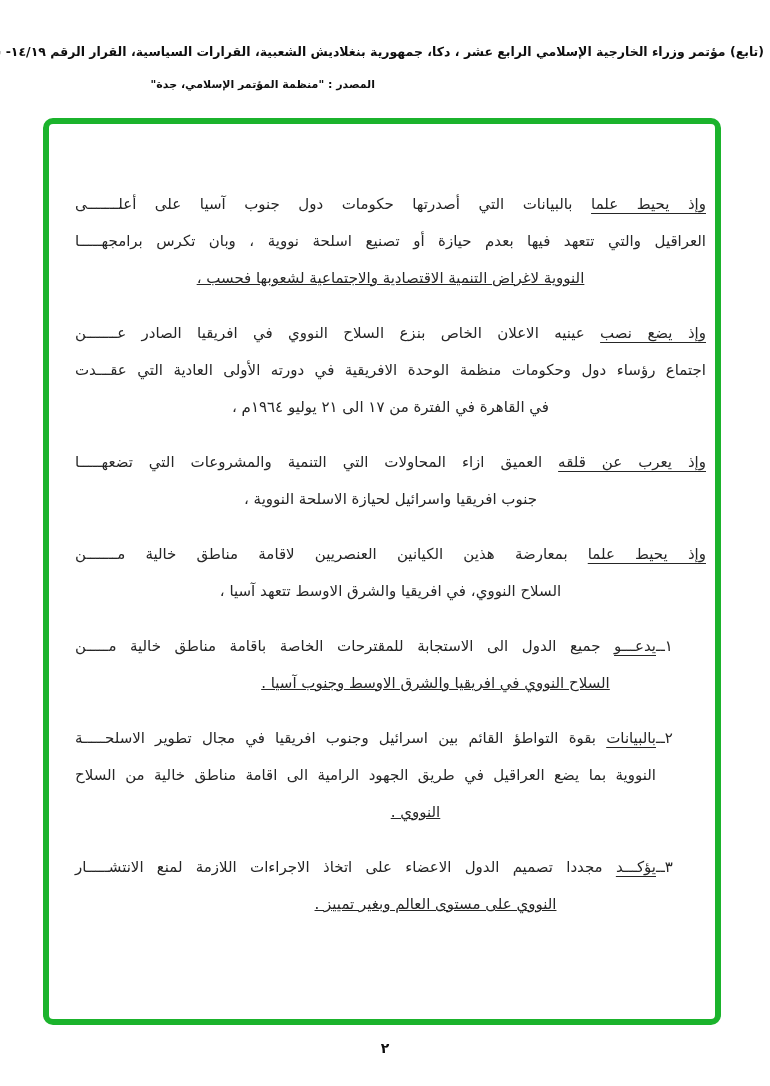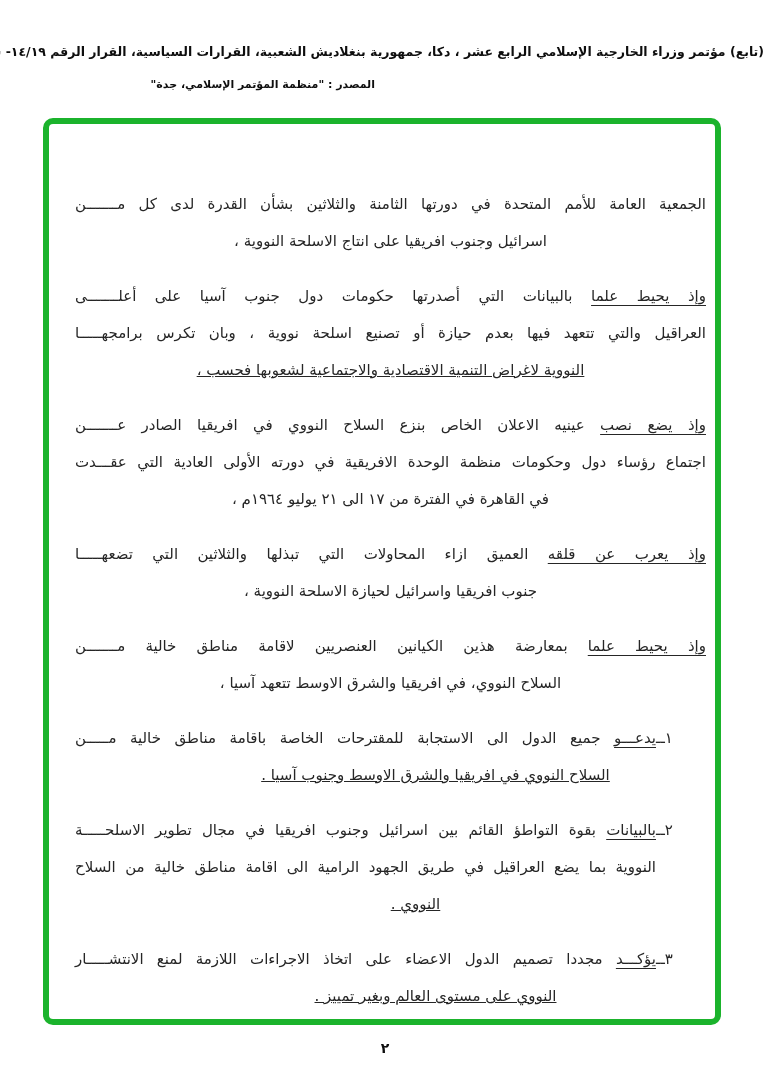--- a/index.html
+++ b/index.html
@@ -51,39 +51,35 @@
 </style>
 </head>
 <body>
 
 <div class="hdr1">(تابع) مؤتمر وزراء الخارجية الإسلامي الرابع عشر ، دكا، جمهورية بنغلاديش الشعبية، القرارات السياسية، القرار الرقم ١٤/١٩- س</div>
 <div class="hdr2">المصدر :  "منظمة المؤتمر الإسلامي، جدة"</div>
 
 <div class="frame">
   <div class="content">
 
-    <div class="para">
-      <div class="line fl">الجمعية العامة للأمم المتحدة في دورتها الثامنة والثلاثين  بشأن القدرة لدى كل مـــــــن</div>
-      <div class="line ctr">اسرائيل وجنوب افريقيا على انتاج الاسلحة النووية  ،</div>
-    </div>
 
     <div class="para">
       <div class="line fl"><span class="u">وإذ يحيط علما</span><span> بالبيانات التي أصدرتها حكومات دول جنوب آسيا على أعلـــــــى</span></div>
       <div class="line fl">العراقيل والتي تتعهد فيها بعدم حيازة أو تصنيع اسلحة نووية ، وبان تكرس برامجهـــــا</div>
       <div class="line endl">النووية لاغراض التنمية الاقتصادية والاجتماعية لشعوبها فحسب ،</div>
     </div>
 
     <div class="para">
       <div class="line fl"><span class="u">وإذ يضع نصب</span><span> عينيه الاعلان الخاص بنزع السلاح النووي في افريقيا الصادر عـــــــن</span></div>
       <div class="line fl">اجتماع رؤساء دول وحكومات منظمة الوحدة الافريقية في دورته الأولى العادية التي عقـــدت</div>
       <div class="line ctr">في القاهرة في الفترة من ١٧ الى ٢١ يوليو ١٩٦٤م  ،</div>
     </div>
 
     <div class="para">
-      <div class="line fl"><span class="u">وإذ يعرب عن قلقه</span><span> العميق ازاء المحاولات التي تبذلها والثلاثين التي تضعهـــــا</span></div>
+      <div class="line fl"><span class="u">وإذ يعرب عن قلقه</span><span> العميق ازاء المحاولات التي التنمية والمشروعات التي تضعهـــــا</span></div>
       <div class="line ctr">جنوب افريقيا واسرائيل لحيازة الاسلحة النووية  ،</div>
     </div>
 
     <div class="para">
       <div class="line fl"><span class="u">وإذ يحيط علما</span><span> بمعارضة هذين الكيانين العنصريين لاقامة مناطق خالية مـــــــن</span></div>
       <div class="line ctr">السلاح النووي، في افريقيا والشرق الاوسط تتعهد آسيا  ،</div>
     </div>
 
     <div class="item">
       <div class="inum">١ــ</div>

